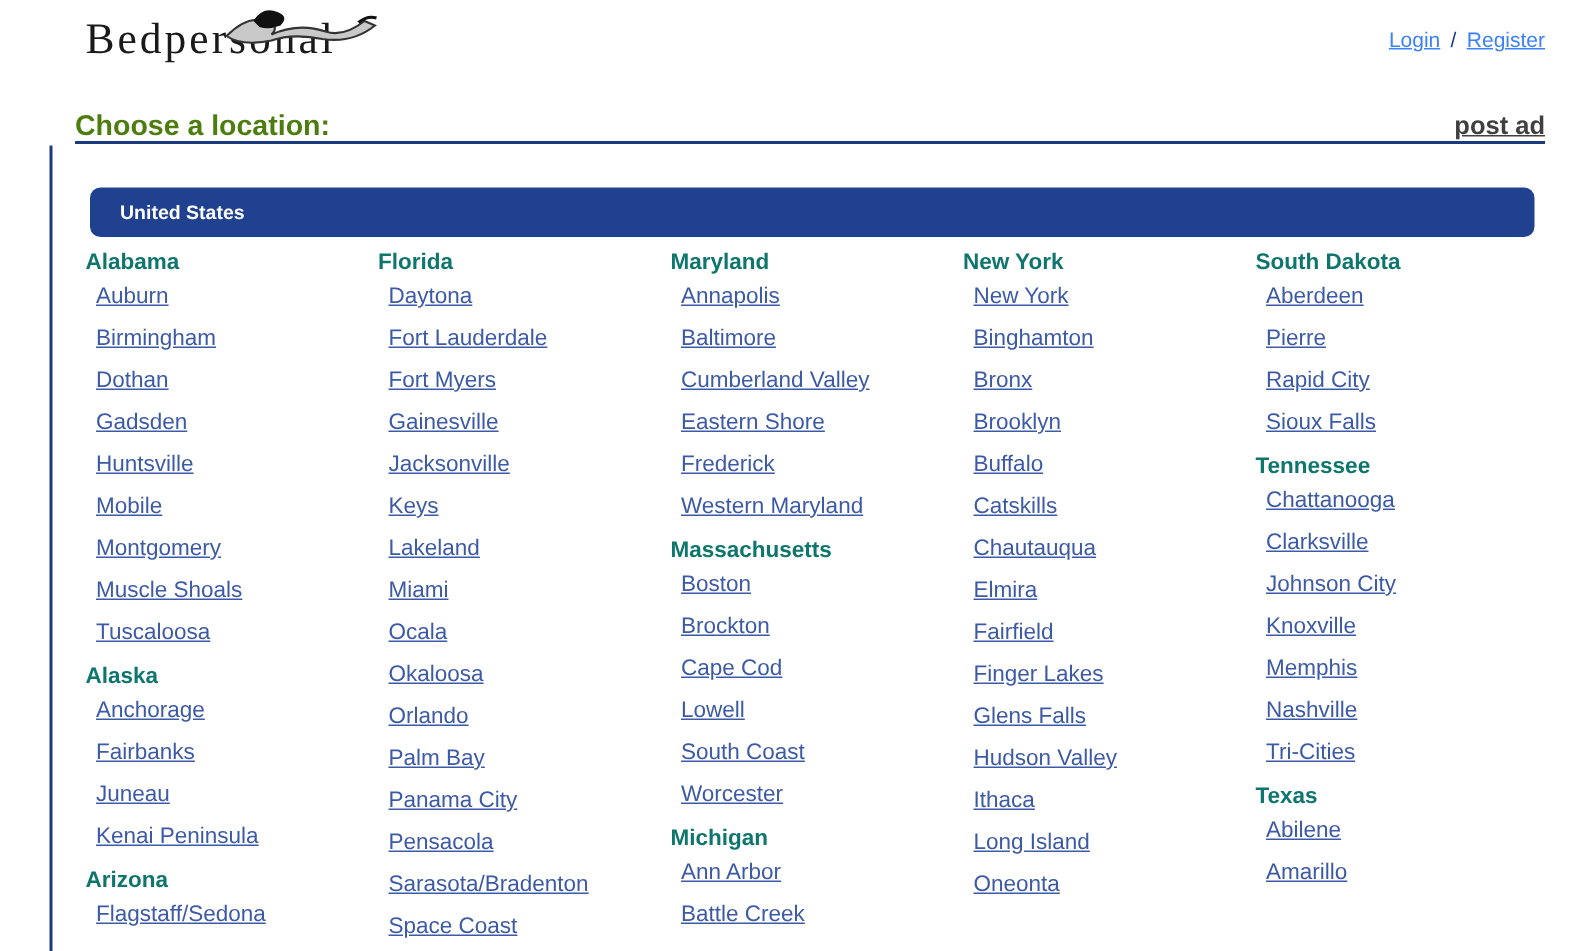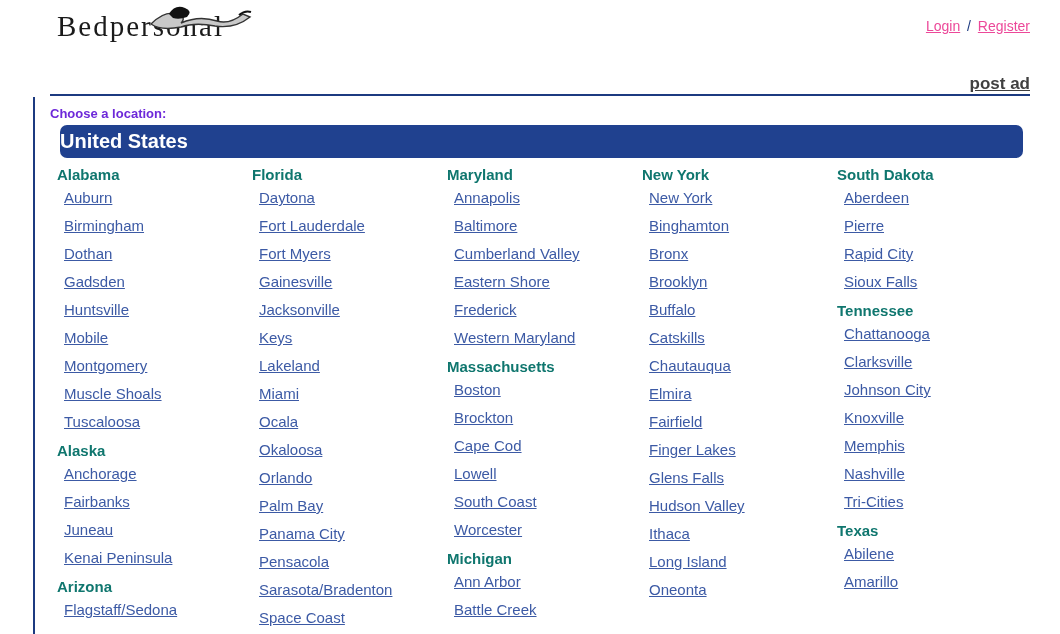--- a/index.html
+++ b/index.html
@@ -11,35 +11,35 @@
   .page { position:relative; width:1060px; height:634px; }
 
   
   .logo {
     position:absolute; left:57px; top:10px; width:200px; height:40px;
     font-family:"Liberation Serif", serif;
     font-size:29px; color:#1a1a1a; letter-spacing:2px; font-weight:500;
   }
   .logo-figure { position:absolute; left:90px; top:-8px; width:110px; height:30px; }
   .auth { position:absolute; top:18px; right:30px; font-size:14px; color:#1c3a80; }
-  .auth a { color:#ec4899; text-decoration:underline; cursor:pointer; }
+  .auth a { color:#3b82f6; text-decoration:underline; cursor:pointer; }
   .auth .sep { text-decoration:none; margin:0 3px; }
-  .choose { position:absolute; left:50px; top:74px; font-size:13px; font-weight:bold; color:#6d28d9;margin-top:32px; }
+  .choose { position:absolute; left:50px; top:74px; font-size:19px; font-weight:bold; color:#4d7c0f; }
   .post-ad {
     position:absolute; right:30px; top:74px; font-size:17px; font-weight:bold;
     color:#404040; text-decoration:underline; cursor:pointer;
   }
   .rule { position:absolute; left:50px; top:94px; width:980px; height:2px; background:#1c3a80; }
   .left-border { position:absolute; left:33px; top:97px; width:2px; height:537px; background:#1c3a80; }
 
   
   .banner {
     position:absolute; left:60px; top:125px; width:963px; height:33px;
     background:#20418f; border-radius:7px; color:#fff;
-    font-size:20px; font-weight:bold; line-height:33px; padding-left:0;
+    font-size:13px; font-weight:bold; line-height:33px; padding-left:20px;
   }
 
   
   .columns { position:absolute; left:57px; top:166px; display:flex; width:990px; }
   .col { width:195px; flex:0 0 195px; }
   .state-name {
     font-size:15px; font-weight:bold; color:#0f766e;
     line-height:18px; margin:11px 0 5px 0;
   }
   .col .state-section:first-child .state-name { margin-top:0; }

